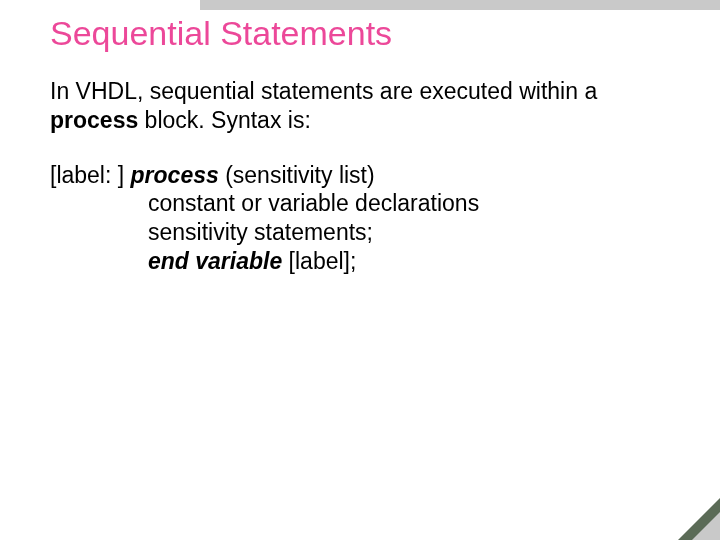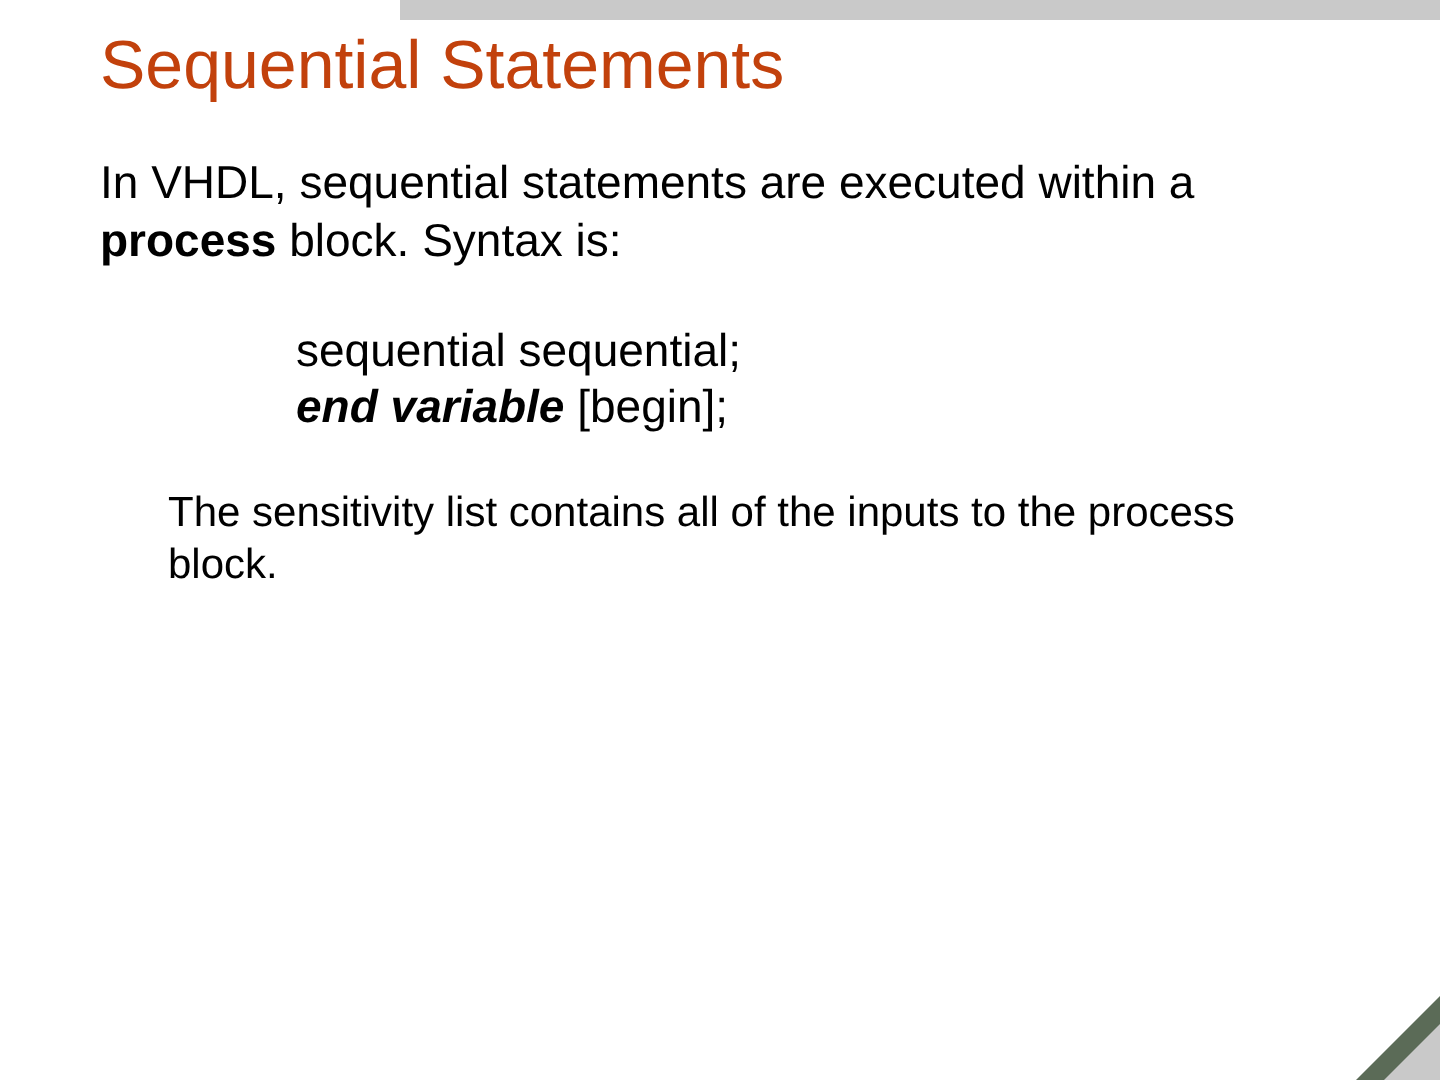--- a/index.html
+++ b/index.html
@@ -24,21 +24,21 @@
     top: 0;
     left: 200px;
     right: 0;
     height: 10px;
     background: #c9c9c9;
   }
   .title {
     font-family: Verdana, Geneva, sans-serif;
     font-size: 34px;
     line-height: 1.15;
-    color: #c2410c;
+    color: #ec4899;
     margin: 6px 0 24px 0;
     font-weight: 400;
     letter-spacing: 0px;
   }
   .body {
     font-size: 23px;
     line-height: 1.25;
     color: #000;
   }
   .para {
@@ -93,25 +93,28 @@
     <span>Sequential Statements</span><br>
   </h1>
 
   <div class="body">
 
     <div class="para">
       <span>In VHDL, sequential statements are executed within a </span><b>process</b><span> block.  Syntax is:</span>
     </div>
 
     <div class="syntax">
-      <div class="indent"> sequential sequential;</div>
-      <div class="indent"><b><i>end variable</i></b><span> [begin];</span></div>
+      <div>
+        <span>[label: ] </span><b><i>process</i></b><span> (sensitivity list)</span>
+      </div>
+      <div class="indent"> constant or variable declarations</div>
+      <div class="indent"> sensitivity statements;</div>
+      <div class="indent"><b><i>end variable</i></b><span> [label];</span></div>
     </div>
 
-    <div class="note">The sensitivity list contains all of the inputs to the process block.</div>
 
   </div>
 
   <div class="corner">
     <div class="tri-outer"></div>
     <div class="tri-inner"></div>
   </div>
 </div>
 
 </body></html>

